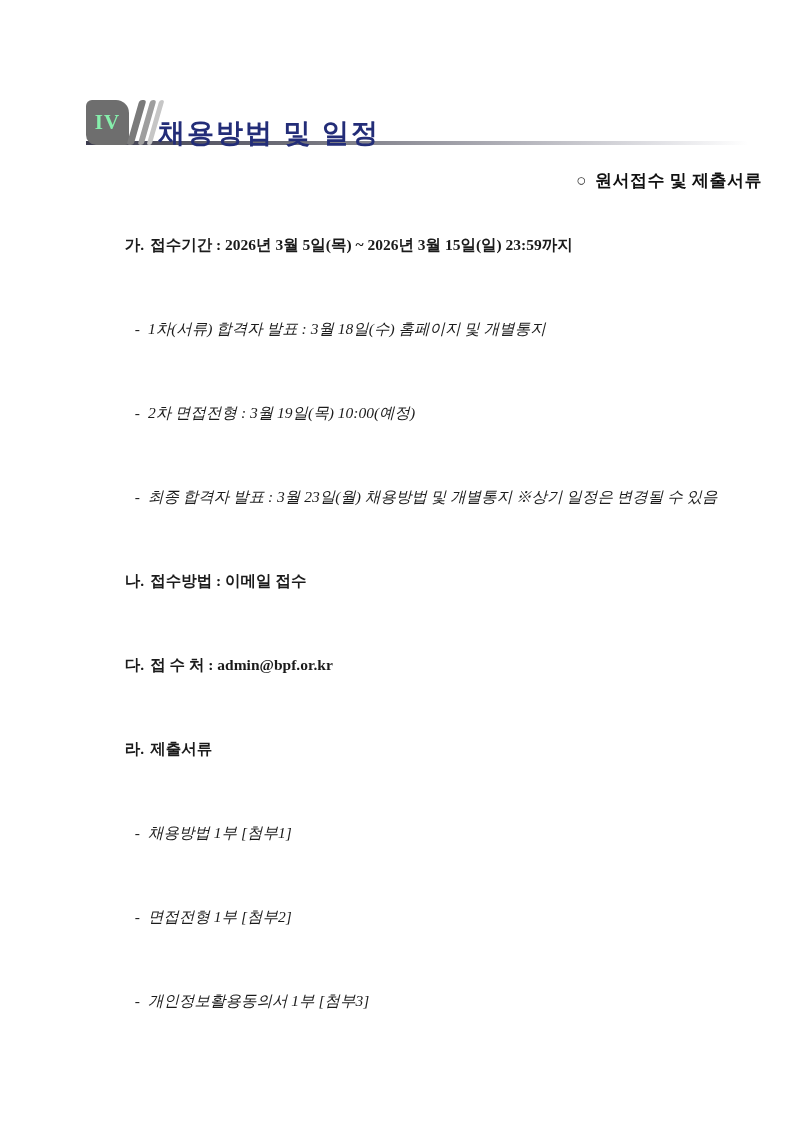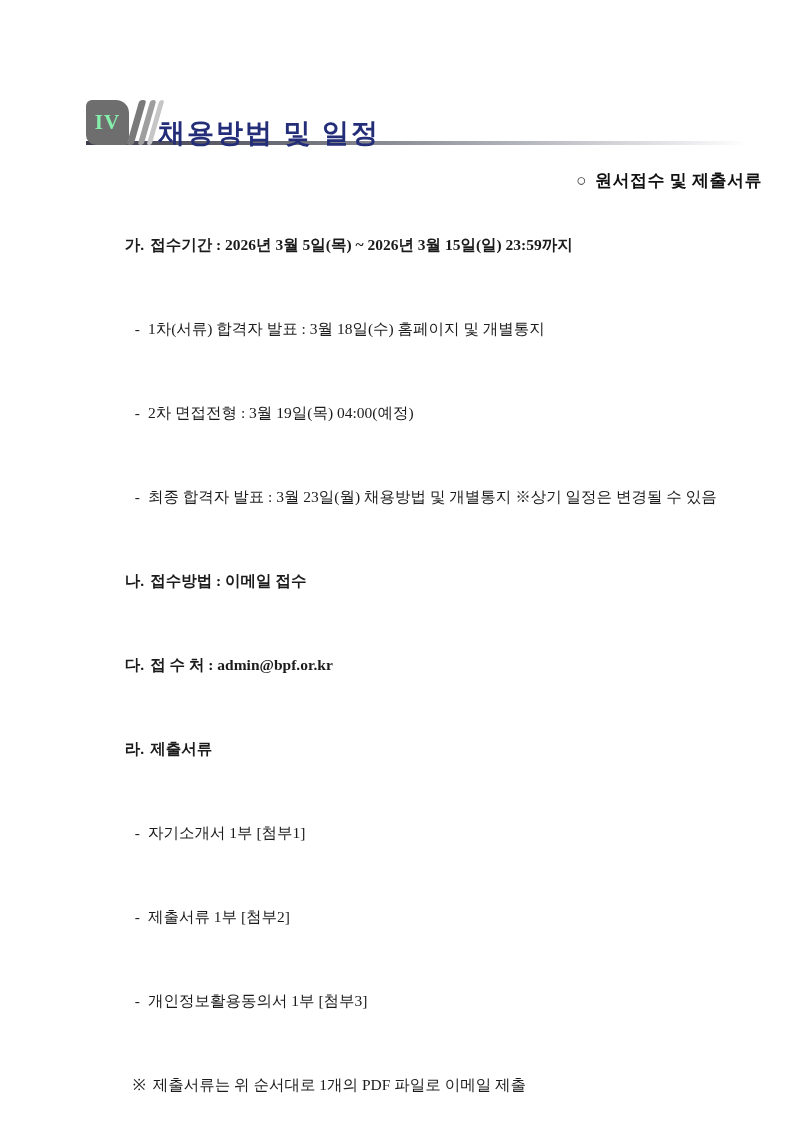--- a/index.html
+++ b/index.html
@@ -47,21 +47,21 @@
   .subheading{
     margin-top:24px;
     font-size:17px;font-weight:bold;color:#111111;
     letter-spacing:0.5px;height:24px;line-height:24px;text-align:right;
   }
   .subheading .circle{font-weight:normal;color:#333333;margin-right:8px;}
   .iv-lines{margin-top:10px;}
   .ln{line-height:28px;font-size:15.5px;white-space:pre-wrap;}
   .ln-label{font-weight:bold;}
   .ln-label .pre{margin-right:6px;}
-  .ln-dash{padding-left:10px;}
+  .ln-dash{padding-left:10px;font-style:italic;}
   .ln-dash .pre{margin-right:8px;}
   .ln-note{padding-left:8px;}
   .ln-note .pre{margin-right:7px;}
 </style>
 </head>
 <body>
 
 <div class="page">
   <div class="content">
 
@@ -84,45 +84,42 @@
       </div>
 
       <div class="iv-lines">
         <div class="ln ln-label">
           <span class="pre">가.</span><span class="txt">접수기간 : 2026년 3월 5일(목) ~ 2026년 3월 15일(일) 23:59까지</span>
         </div>
         <div class="ln ln-dash">
           <span class="pre">-</span><span class="txt">1차(서류) 합격자 발표 : 3월 18일(수) 홈페이지 및 개별통지</span>
         </div>
         <div class="ln ln-dash">
-          <span class="pre">-</span><span class="txt">2차 면접전형 : 3월 19일(목) 04:00(예정)</span>
+          <span class="pre">-</span><span class="txt">2차 면접전형 : 3월 19일(목) 10:00(예정)</span>
         </div>
         <div class="ln ln-dash">
           <span class="pre">-</span><span class="txt">최종 합격자 발표 : 3월 23일(월) 채용방법 및 개별통지 ※상기 일정은 변경될 수 있음</span>
         </div>
         <div class="ln ln-label">
           <span class="pre">나.</span><span class="txt">접수방법 : 이메일 접수</span>
         </div>
         <div class="ln ln-label">
           <span class="pre">다.</span><span class="txt">접 수 처 : admin@bpf.or.kr</span>
         </div>
         <div class="ln ln-label">
           <span class="pre">라.</span><span class="txt">제출서류</span>
         </div>
         <div class="ln ln-dash">
-          <span class="pre">-</span><span class="txt">자기소개서 1부 [첨부1]</span>
+          <span class="pre">-</span><span class="txt">채용방법 1부 [첨부1]</span>
         </div>
         <div class="ln ln-dash">
-          <span class="pre">-</span><span class="txt">제출서류 1부 [첨부2]</span>
+          <span class="pre">-</span><span class="txt">면접전형 1부 [첨부2]</span>
         </div>
         <div class="ln ln-dash">
           <span class="pre">-</span><span class="txt">개인정보활용동의서 1부 [첨부3]</span>
-        </div>
-        <div class="ln ln-note">
-          <span class="pre">※</span><span class="txt">제출서류는 위 순서대로 1개의 PDF 파일로 이메일 제출</span>
         </div>
         <div class="ln ln-label">
           
         </div>
       </div>
     </section>
 
   </div>
 </div>
 

